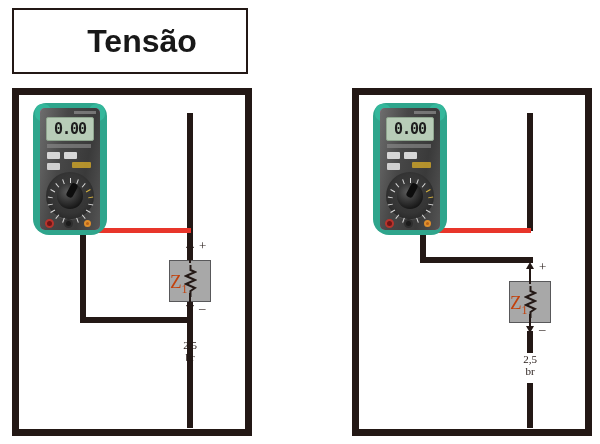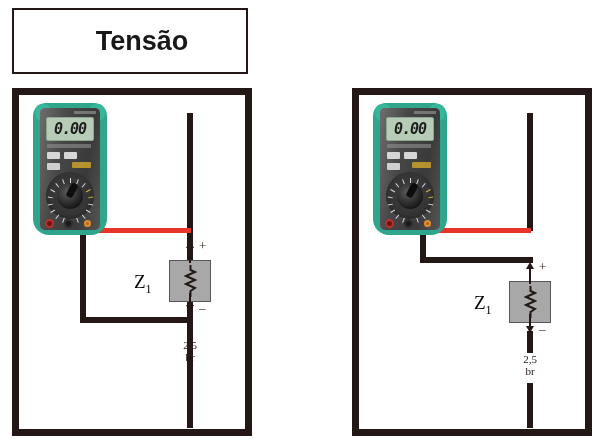--- a/index.html
+++ b/index.html
@@ -38,21 +38,21 @@
     width: 236px;
     height: 66px;
     border: 2px solid #231815;
     background: #ffffff;
     box-sizing: border-box;
     display: flex;
     align-items: center;
     justify-content: center;
   }
   .title-text {
-    font-size: 27px;
+    font-size: 32px;
     font-weight: bold;
     color: #181818;
     letter-spacing: 0px;
     line-height: 1;
     margin-left: 24px;
   }
 
   
   .frame {
     position: absolute;
@@ -85,22 +85,23 @@
   .load-box {
     position: absolute;
     background: #a8a8a8;
     border: 1px solid #58585a;
     box-sizing: border-box;
   }
   .load-label {
     position: absolute;
     font-family: "Liberation Serif", serif;
     font-size: 19px;
-    color: #000000;
+    color: #c2410c;
     white-space: nowrap;
+    margin-left: 36px;
   }
   .load-label sub {
     font-size: 12px;
   }
   .sign {
     position: absolute;
     font-family: "Liberation Serif", serif;
     font-size: 13px;
     color: #231815;
     line-height: 1;
@@ -136,21 +137,20 @@
     border-radius: 7px;
   }
   .mm-boot-top-l { left: 2px; }
   .mm-boot-top-r { right: 2px; }
   .mm-body {
     position: absolute;
     left: 7px; top: 5px;
     width: 60px; height: 122px;
     background: #ec4899;
     border-radius: 5px;
-    font-style: italic;
   }
   .mm-body-hi {
     position: absolute;
     left: 0; top: 0;
     width: 60px; height: 122px;
     border-radius: 5px;
     background: linear-gradient(100deg,#6e6e6e 0%,#474747 35%,#3a3a3a 70%,#555 100%);
   }
   .mm-brand {
     position: absolute;

